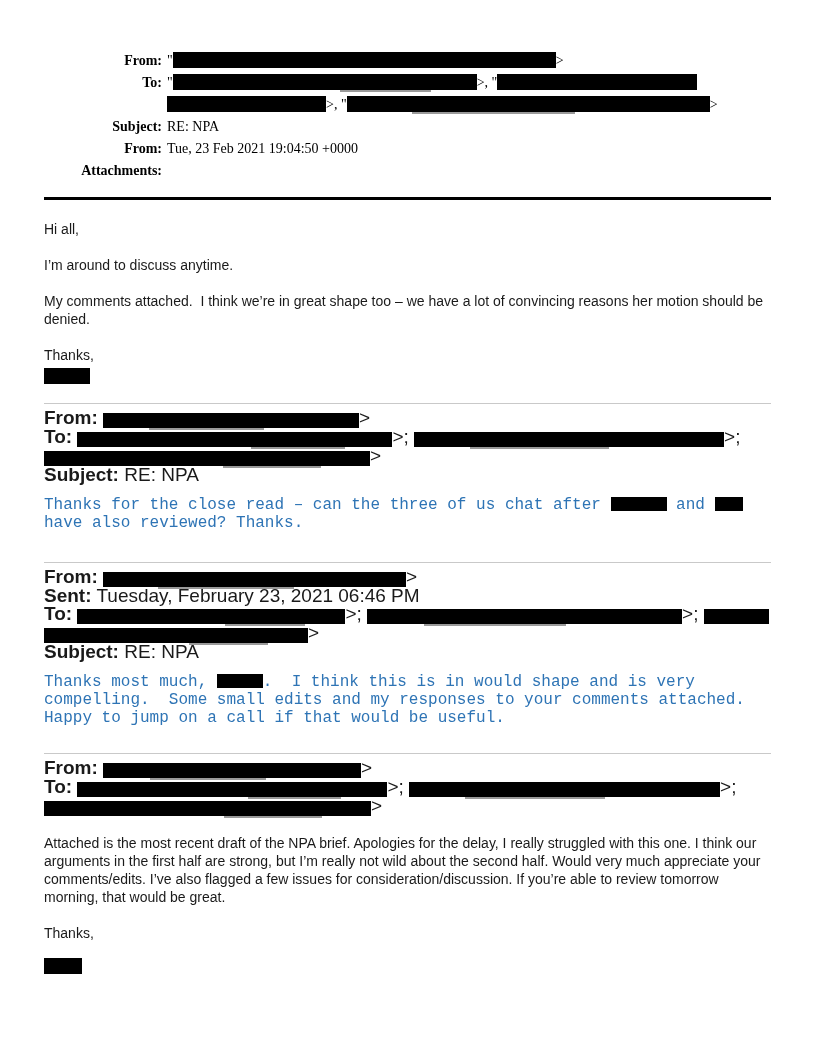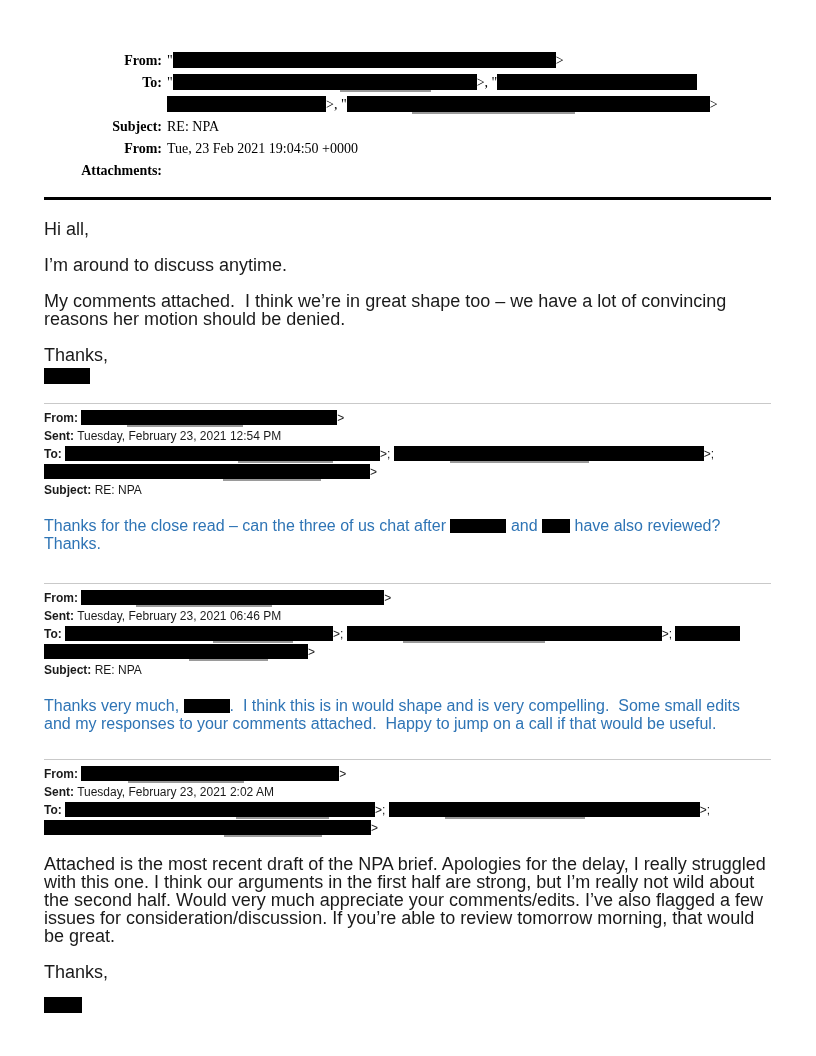--- a/index.html
+++ b/index.html
@@ -65,30 +65,30 @@
     border-top: 3px solid #000;
     margin: 15px 0 0 0;
   }
   .sep {
     border: none;
     border-top: 1px solid #c9c9c9;
     margin: 0;
   }
 
   
-  .body-text { font-size: 18px; line-height: 18px; color: #1a1a1a; }
+  .body-text { font-size: 14px; line-height: 18px; color: #1a1a1a; }
   .para { margin: 18px 0; white-space: pre-wrap; }
   .para.tight { margin-bottom: 4px; }
 
   
-  .q-head { font-size: 12px; line-height: 18px; margin-top: 5px; }
+  .q-head { font-size: 19px; line-height: 18px; margin-top: 5px; }
   .q-row { white-space: nowrap; }
   .q-label { font-weight: bold; }
   .blue { color: #2E74B5; }
-  .blue-para { margin: 18px 0; white-space: pre-wrap; }
+  .blue-para { margin: 12px 0; white-space: pre-wrap; font-family: Liberation Mono, monospace; }
   .mt30 { margin-top: 30px; }
   .mt26 { margin-top: 26px; }
 </style>
 </head>
 <body>
 
 <div class="page">
 
   <div class="mail-header">
     <div class="mh-row">
@@ -123,41 +123,39 @@
     <p class="para" style="margin-top:20px">Hi all,</p>
     <p class="para">I’m around to discuss anytime.</p>
     <p class="para">My comments attached.  I think we’re in great shape too – we have a lot of convincing reasons her motion should be denied.</p>
     <p class="para tight">Thanks,</p>
     <span class="bar sig-bar" style="width:46px"></span>
   </div>
 
   <hr class="sep" style="margin-top:19px">
   <div class="q-head">
     <div class="q-row"><span class="q-label">From:</span> <span class="bar h15 u" style="width:256px"></span><span>&gt;</span></div>
-    <div class="q-row"><span class="q-label">Sent:</span> <span>Tuesday, February 23, 2021 12:54 PM</span></div>
     <div class="q-row"><span class="q-label">To:</span> <span class="bar h15 u2" style="width:315px"></span><span>&gt;;</span> <span class="bar h15 u" style="width:310px"></span><span>&gt;;</span></div>
     <div class="q-row"><span class="bar h15 u2" style="width:326px"></span><span>&gt;</span></div>
     <div class="q-row"><span class="q-label">Subject:</span> <span>RE: NPA</span></div>
   </div>
   <p class="blue-para blue"><span>Thanks for the close read – can the three of us chat after </span><span class="bar h14" style="width:56px"></span><span> and </span><span class="bar h14" style="width:28px"></span><span> have also reviewed? Thanks.</span></p>
 
   <hr class="sep mt30">
   <div class="q-head">
     <div class="q-row"><span class="q-label">From:</span> <span class="bar h15 u" style="width:303px"></span><span>&gt;</span></div>
     <div class="q-row"><span class="q-label">Sent:</span> <span>Tuesday, February 23, 2021 06:46 PM</span></div>
     <div class="q-row"><span class="q-label">To:</span> <span class="bar h15 u2" style="width:268px"></span><span>&gt;;</span> <span class="bar h15 u" style="width:315px"></span><span>&gt;;</span> <span class="bar h15" style="width:65px"></span></div>
     <div class="q-row"><span class="bar h15 u2" style="width:264px"></span><span>&gt;</span></div>
     <div class="q-row"><span class="q-label">Subject:</span> <span>RE: NPA</span></div>
   </div>
-  <p class="blue-para blue"><span>Thanks very much, </span><span class="bar h14" style="width:46px"></span><span>.  I think this is in would shape and is very compelling.  Some small edits and my responses to your comments attached.  Happy to jump on a call if that would be useful.</span></p>
+  <p class="blue-para blue"><span>Thanks most much, </span><span class="bar h14" style="width:46px"></span><span>.  I think this is in would shape and is very compelling.  Some small edits and my responses to your comments attached.  Happy to jump on a call if that would be useful.</span></p>
 
   <hr class="sep mt26">
   <div class="q-head">
     <div class="q-row"><span class="q-label">From:</span> <span class="bar h15 u" style="width:258px"></span><span>&gt;</span></div>
-    <div class="q-row"><span class="q-label">Sent:</span> <span>Tuesday, February 23, 2021 2:02 AM</span></div>
     <div class="q-row"><span class="q-label">To:</span> <span class="bar h15 u2" style="width:310px"></span><span>&gt;;</span> <span class="bar h15 u" style="width:311px"></span><span>&gt;;</span></div>
     <div class="q-row"><span class="bar h15 u2" style="width:327px"></span><span>&gt;</span></div>
   </div>
   <div class="body-text">
     <p class="para">Attached is the most recent draft of the NPA brief. Apologies for the delay, I really struggled with this one. I think our arguments in the first half are strong, but I’m really not wild about the second half. Would very much appreciate your comments/edits. I’ve also flagged a few issues for consideration/discussion. If you’re able to review tomorrow morning, that would be great.</p>
     <p class="para" style="margin-bottom:16px">Thanks,</p>
     <span class="bar sig-bar" style="width:38px"></span>
   </div>
 
 </div>

